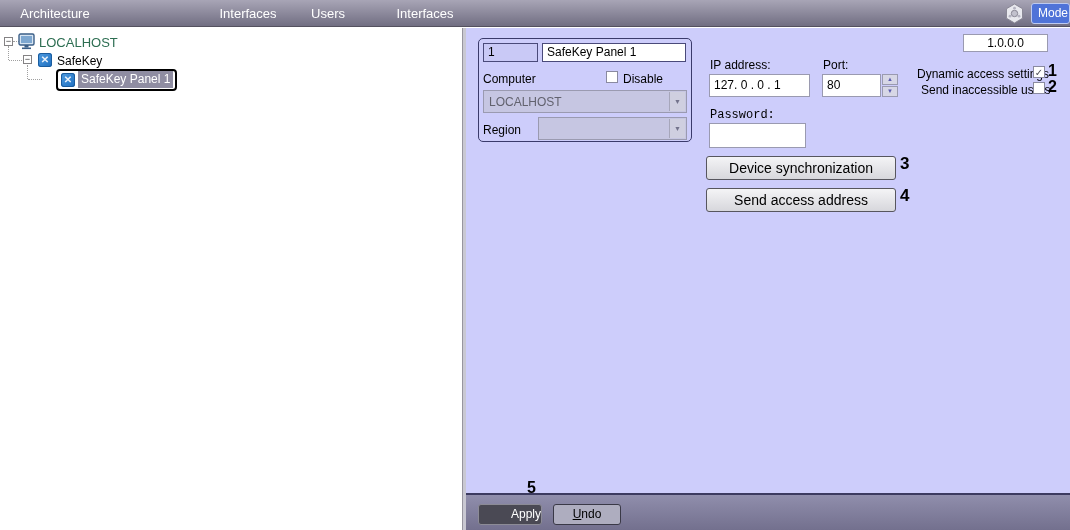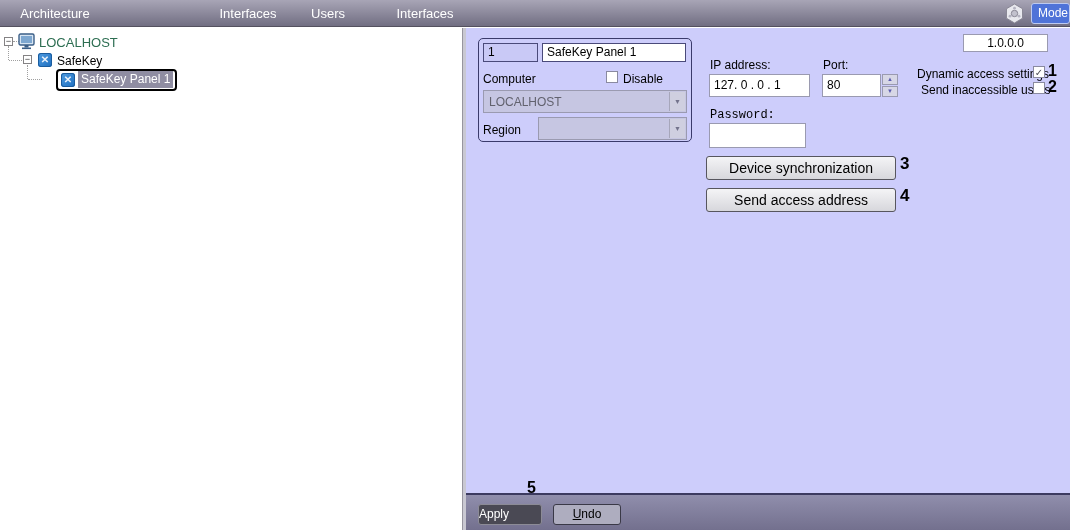--- a/index.html
+++ b/index.html
@@ -51,21 +51,21 @@
               font-size:6px; line-height:9px; text-align:center; color:#5c5cb0; }
   .num { position:absolute; font-weight:bold; font-size:16px; line-height:16px; color:#000; }
   .cmd-btn { position:absolute; background:linear-gradient(#f4f4f6,#d7d7dc); border:1px solid #57565e;
              border-radius:3px; text-align:center; font-size:14px; color:#000; }
   .version-box { position:absolute; background:#fff; border:1px solid #9a9ab0; text-align:center; line-height:16px; }
 
   
   .footer { position:absolute; left:466px; top:493px; width:604px; height:37px;
             background:linear-gradient(#908eac,#73708e); border-top:2px solid #3c3a60; }
   .apply-btn { position:absolute; left:12px; top:9px; width:64px; height:21px; background:#4a4954;
-               border:1px solid #8c8b96; border-radius:3px; color:#fff; text-align:left; line-height:19px; }
+               border:1px solid #8c8b96; border-radius:3px; color:#fff; text-align:right; line-height:19px; }
   .undo-btn { position:absolute; left:87px; top:9px; width:68px; height:21px; background:#aeadbf;
               border:1px solid #3a3947; border-radius:3px; color:#000; text-align:center; line-height:19px; }
   .u-line { text-decoration:underline; }
 </style>
 </head>
 <body>
 
 <div id="app">
 
   <div class="topbar">

